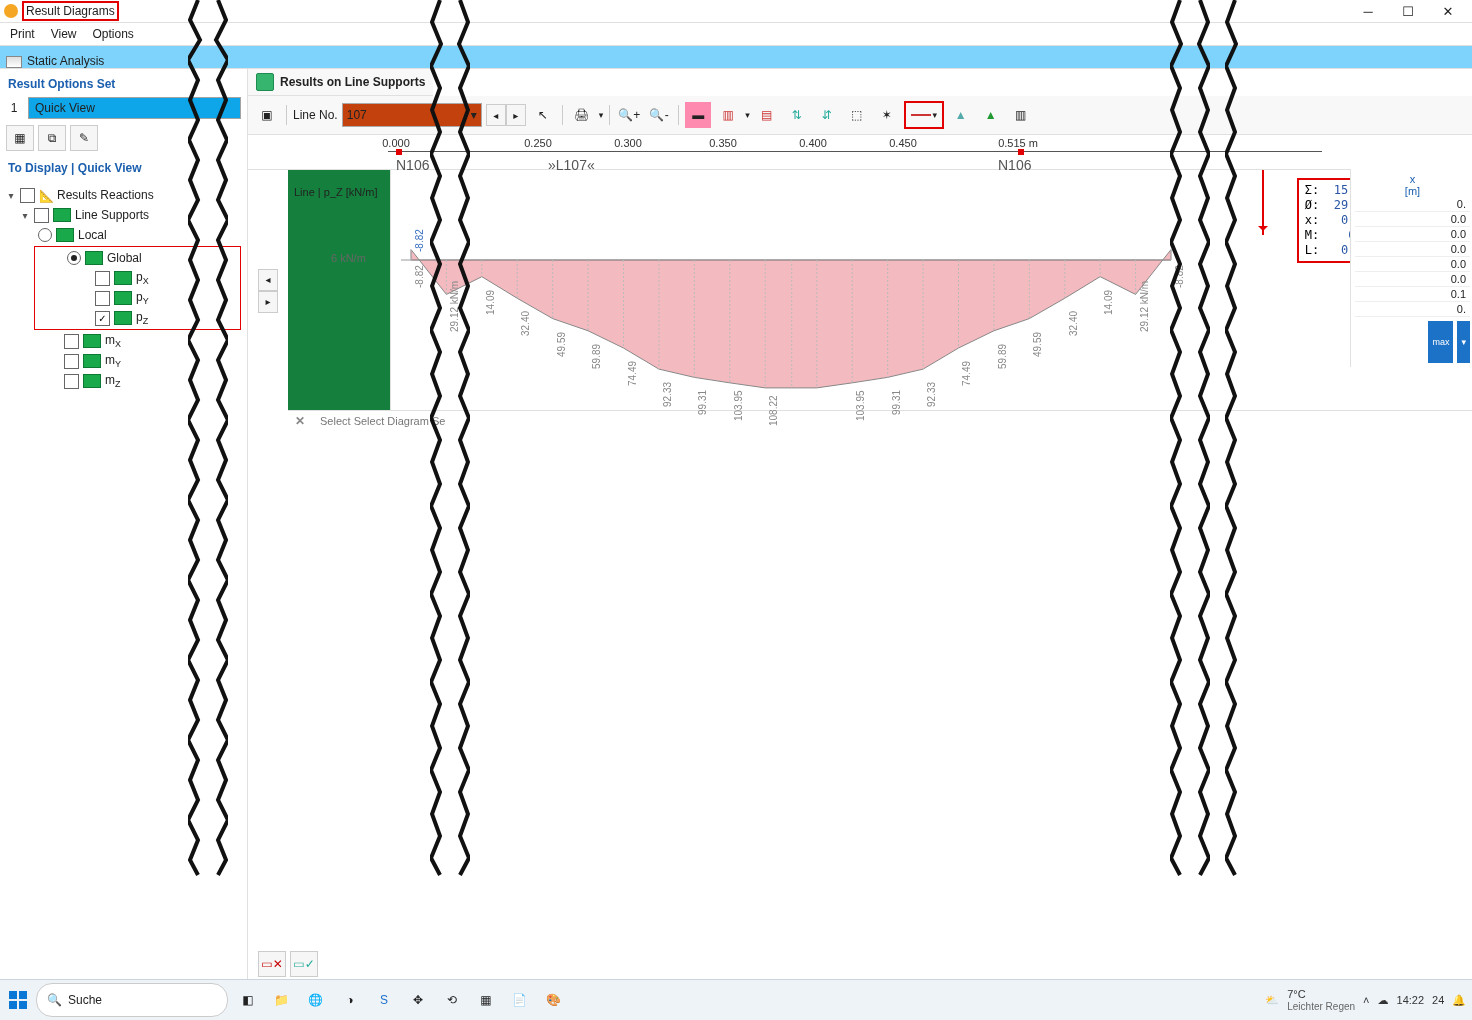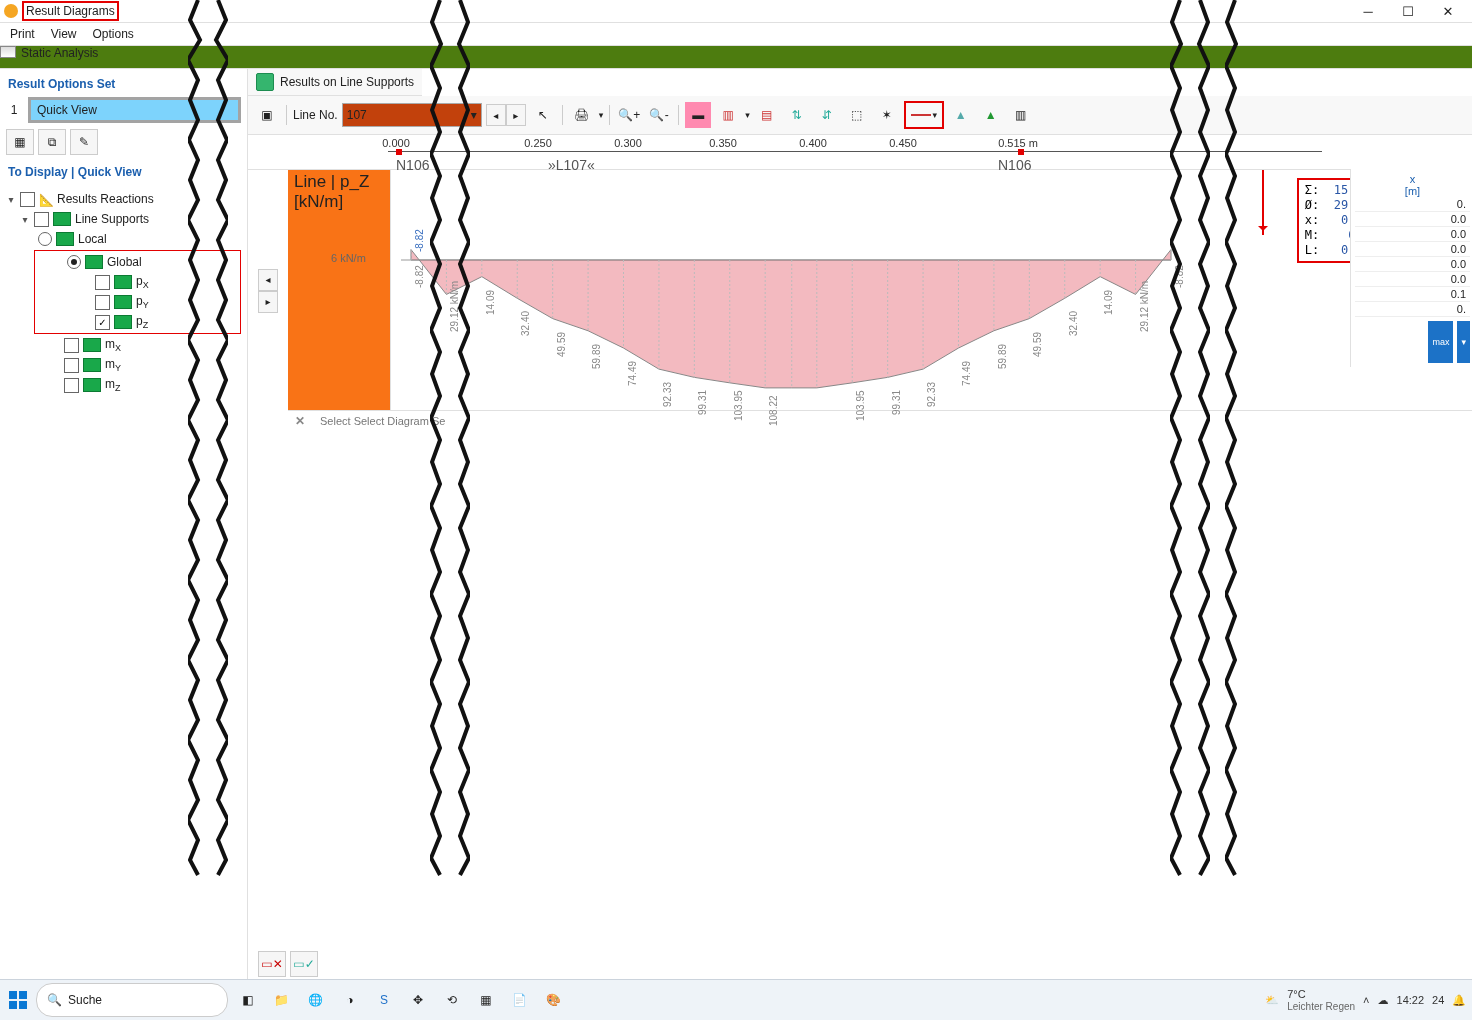--- a/index.html
+++ b/index.html
@@ -4,28 +4,28 @@
 <style>
 html,body{margin:0;padding:0;font-family:"Segoe UI",Tahoma,sans-serif;font-size:12px;color:#222;background:#fff;width:1472px;height:1020px;overflow:hidden}
 .titlebar{height:22px;background:#fff;border-bottom:1px solid #e0e0e0;display:flex;align-items:center;padding:0 4px;position:relative}
 .titlebar .ticon{width:14px;height:14px;background:#f5a623;border-radius:50%;margin-right:4px;display:inline-block}
 .titlebar .ttxt{font-size:12px;padding:1px 2px}
 .redbox{border:2px solid #e30000}
 .winbtns{position:absolute;right:4px;top:0;display:flex}
 .winbtn{width:40px;height:22px;display:flex;align-items:center;justify-content:center;font-size:13px}
 .menubar{height:22px;display:flex;align-items:center;gap:16px;padding:0 10px;border-bottom:1px solid #e0e0e0}
 .menubar span{cursor:default}
-.substrip{height:22px;display:flex;align-items:flex-start;padding:0 0;border-bottom:1px solid #e0e0e0;background:#4d7c0f}
+.substrip{height:22px;display:flex;align-items:flex-end;padding:0 6px;border-bottom:1px solid #e0e0e0;background:#7dd3fc}
 .substrip .sicon{width:14px;height:10px;border:1px solid #888;margin-right:5px;background:linear-gradient(#ddd,#fff)}
 .layout{display:flex;height:calc(100% - 66px - 40px)}
 .sidebar{width:235px;border-right:1px solid #e0e0e0;padding:6px 6px 0 6px;display:flex;flex-direction:column}
 .shead{color:#1b5fae;font-weight:600;margin:2px 0 6px 2px}
 .qvrow{display:flex;align-items:center;gap:6px;margin-bottom:6px}
 .qvnum{width:16px;text-align:center}
-.qvtxt{flex:1;padding:3px 6px;border:3px solid #a3a3a3;background:#7dd3fc}
+.qvtxt{flex:1;padding:3px 6px;border:1px solid #a3a3a3;background:#0ea5e9}
 .btnrow{display:flex;gap:4px;margin-bottom:8px}
 .tbtn{width:26px;height:24px;border:1px solid #ccc;background:#f6f6f6;display:flex;align-items:center;justify-content:center}
 .tree{margin-top:4px}
 .trow{display:flex;align-items:center;gap:4px;height:20px}
 .indent1{padding-left:14px}.indent2{padding-left:32px}.indent3{padding-left:58px}
 .cbx{width:13px;height:13px;border:1px solid #666;background:#fff;display:inline-flex;align-items:center;justify-content:center;font-size:10px;color:#000}
 .rad{width:12px;height:12px;border:1px solid #666;border-radius:50%;display:inline-flex;align-items:center;justify-content:center}
 .rad.on::after{content:"";width:6px;height:6px;background:#222;border-radius:50%}
 .twisty{width:10px;text-align:center;font-size:10px;color:#555}
 .gicon{width:16px;height:12px;background:#19a84a;display:inline-block;border:1px solid #0c7a33}
@@ -37,21 +37,21 @@
 .mtitle .micon2{width:16px;height:16px;background:#35b56e;border-radius:2px;display:inline-block;border:1px solid #1c8c50}
 .toolbar{display:flex;align-items:center;gap:4px;padding:2px 6px;border-bottom:1px solid #e0e0e0;background:#f8f8f8;height:34px}
 .tdd{height:22px;border:1px solid #aaa;background:#c2410c;padding:0 4px;display:flex;align-items:center}
 .tib{width:24px;height:24px;border:1px solid transparent;display:flex;align-items:center;justify-content:center}
 .tib.hl{border:2px solid #e30000;width:36px}
 .sep{width:1px;height:20px;background:#ccc;margin:0 2px}
 .rulerbox{height:34px;position:relative;border-bottom:1px solid #e0e0e0;background:#fff}
 .rlabel{position:absolute;top:2px;font-size:11px;color:#333;transform:translateX(-50%)}
 .nodelab{position:absolute;top:22px;font-size:14px;color:#555}
 .plotrow{display:flex}
-.plotlabel{width:90px;padding:2px 6px;background:#f97316;border-right:1px solid #e0e0e0;border-bottom:1px solid #e0e0e0;font-size:17px}
+.plotlabel{width:90px;padding:16px 6px;background:#15803d;border-right:1px solid #e0e0e0;border-bottom:1px solid #e0e0e0;font-size:11px}
 .plotarea{flex:1;height:240px;position:relative;border-bottom:1px solid #e0e0e0}
 .selrow{display:flex}
 .selrow .sel{padding:4px 8px;color:#777;font-size:11px}
 .closebtn{width:24px;height:20px;display:flex;align-items:center;justify-content:center;color:#888;font-weight:bold}
 .statsbox{position:absolute;border:2px solid #e30000;background:#fff;font-family:Consolas,monospace;font-size:12px;padding:3px 6px;right:58px;top:8px;line-height:15px;color:#2956a6}
 .statsbox b{color:#000;font-weight:normal}
 .arrow{position:absolute;width:2px;background:#e30000}
 .arrow::after{content:"";position:absolute;bottom:-1px;left:-4px;border:5px solid transparent;border-top-color:#e30000}
 .rightcol{width:115px;border-left:1px solid #e0e0e0;padding:4px}
 .rhc{text-align:center;color:#1b5fae;font-size:11px}
@@ -172,21 +172,21 @@
           <span class="gicon"></span>
           <span><span>m</span><span class="sub">Z</span></span>
         </div>
     </div>
   </div>
 
   <div class="main">
     <div style="display:flex;align-items:center">
       <div class="mtitle" style="flex:0 0 auto">
         <span class="micon2"></span>
-        <span style="font-weight:400">Results on Line Supports</span>
+        <span style="font-weight:700">Results on Line Supports</span>
       </div>
       <div style="flex:1"></div>
     </div>
 
     <div class="toolbar">
       <div class="tib">▣</div>
       <div class="sep"></div>
       <span>Line No.</span>
       <div class="tdd" style="width:130px">
           <span>107</span>

